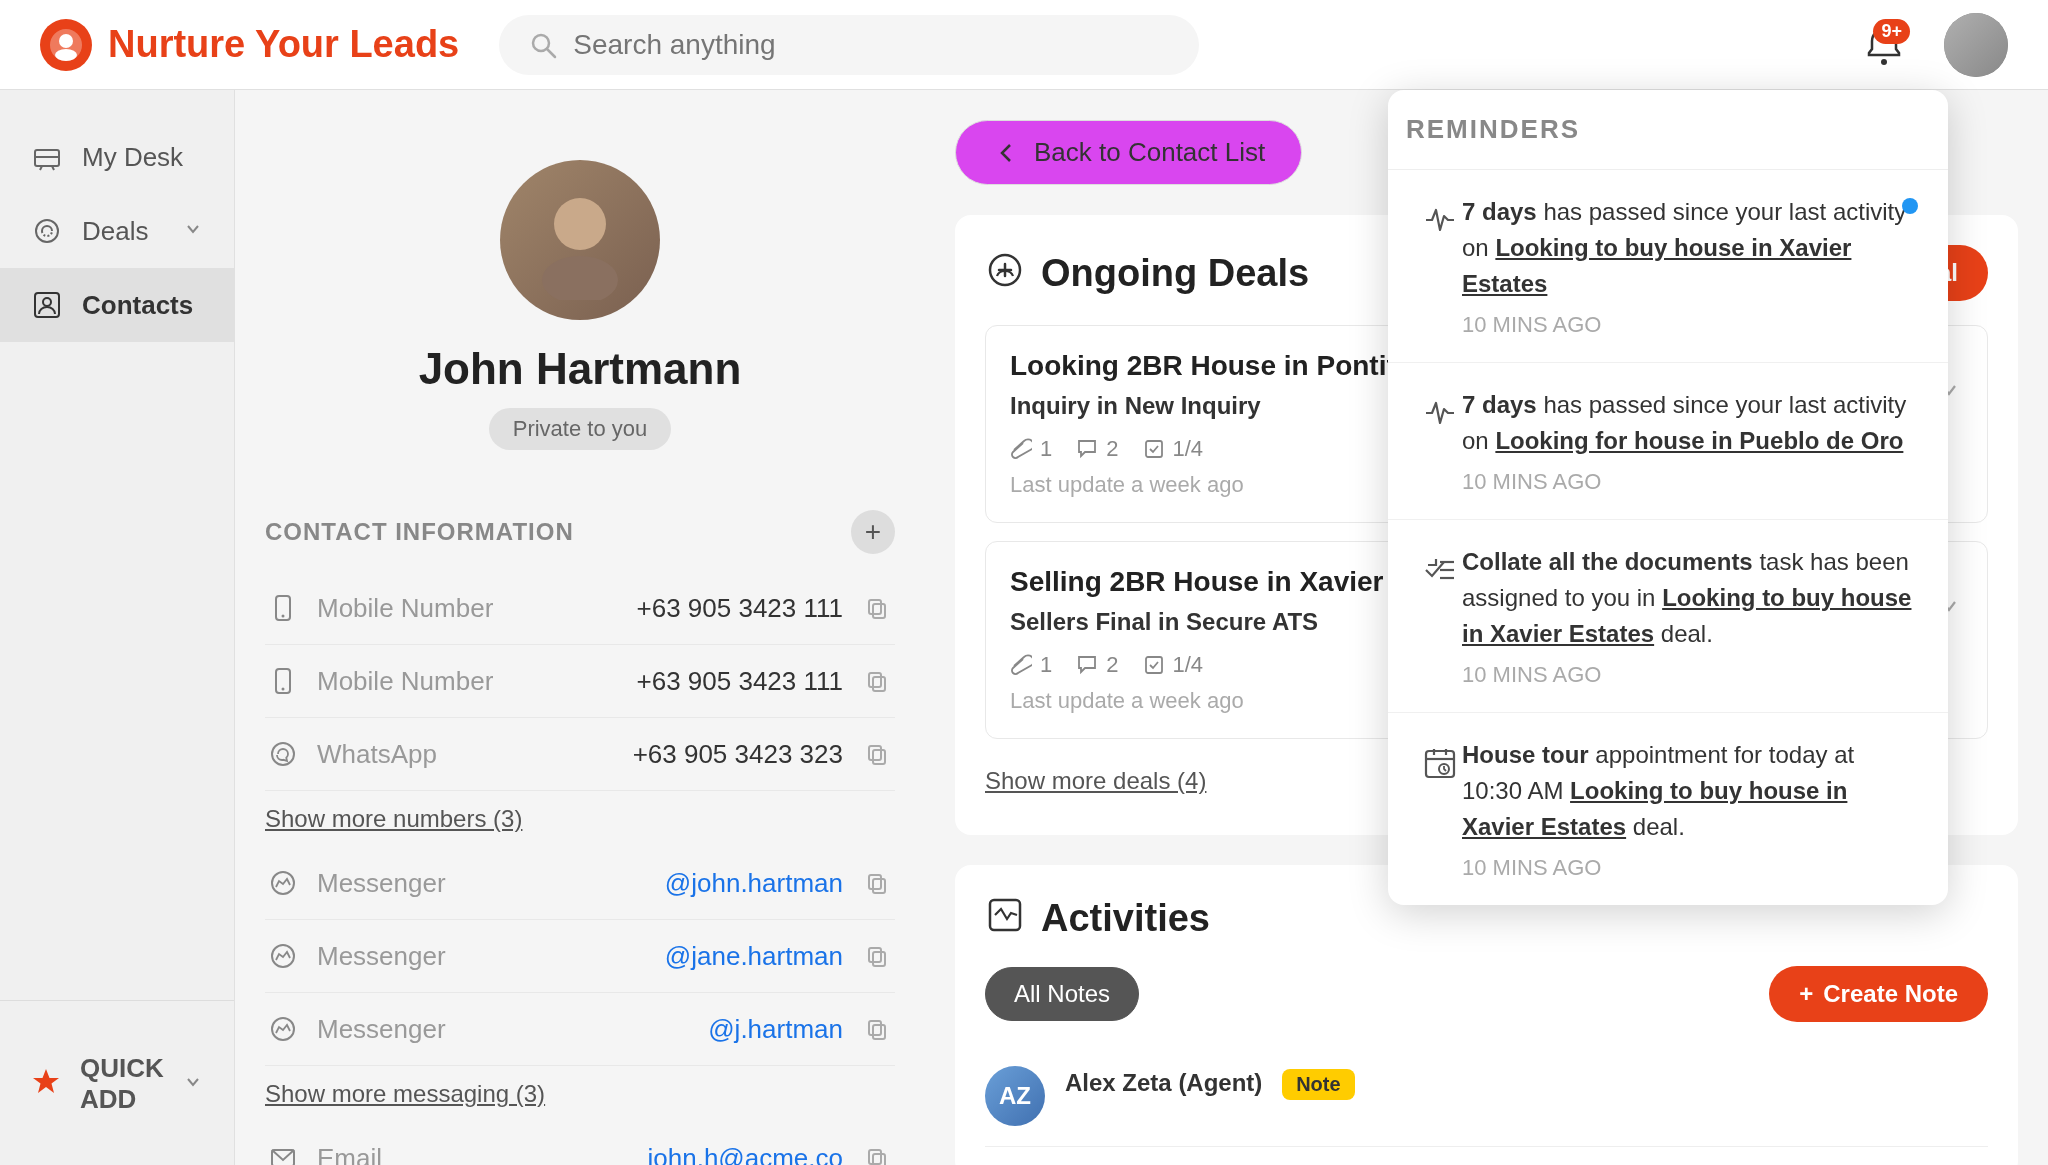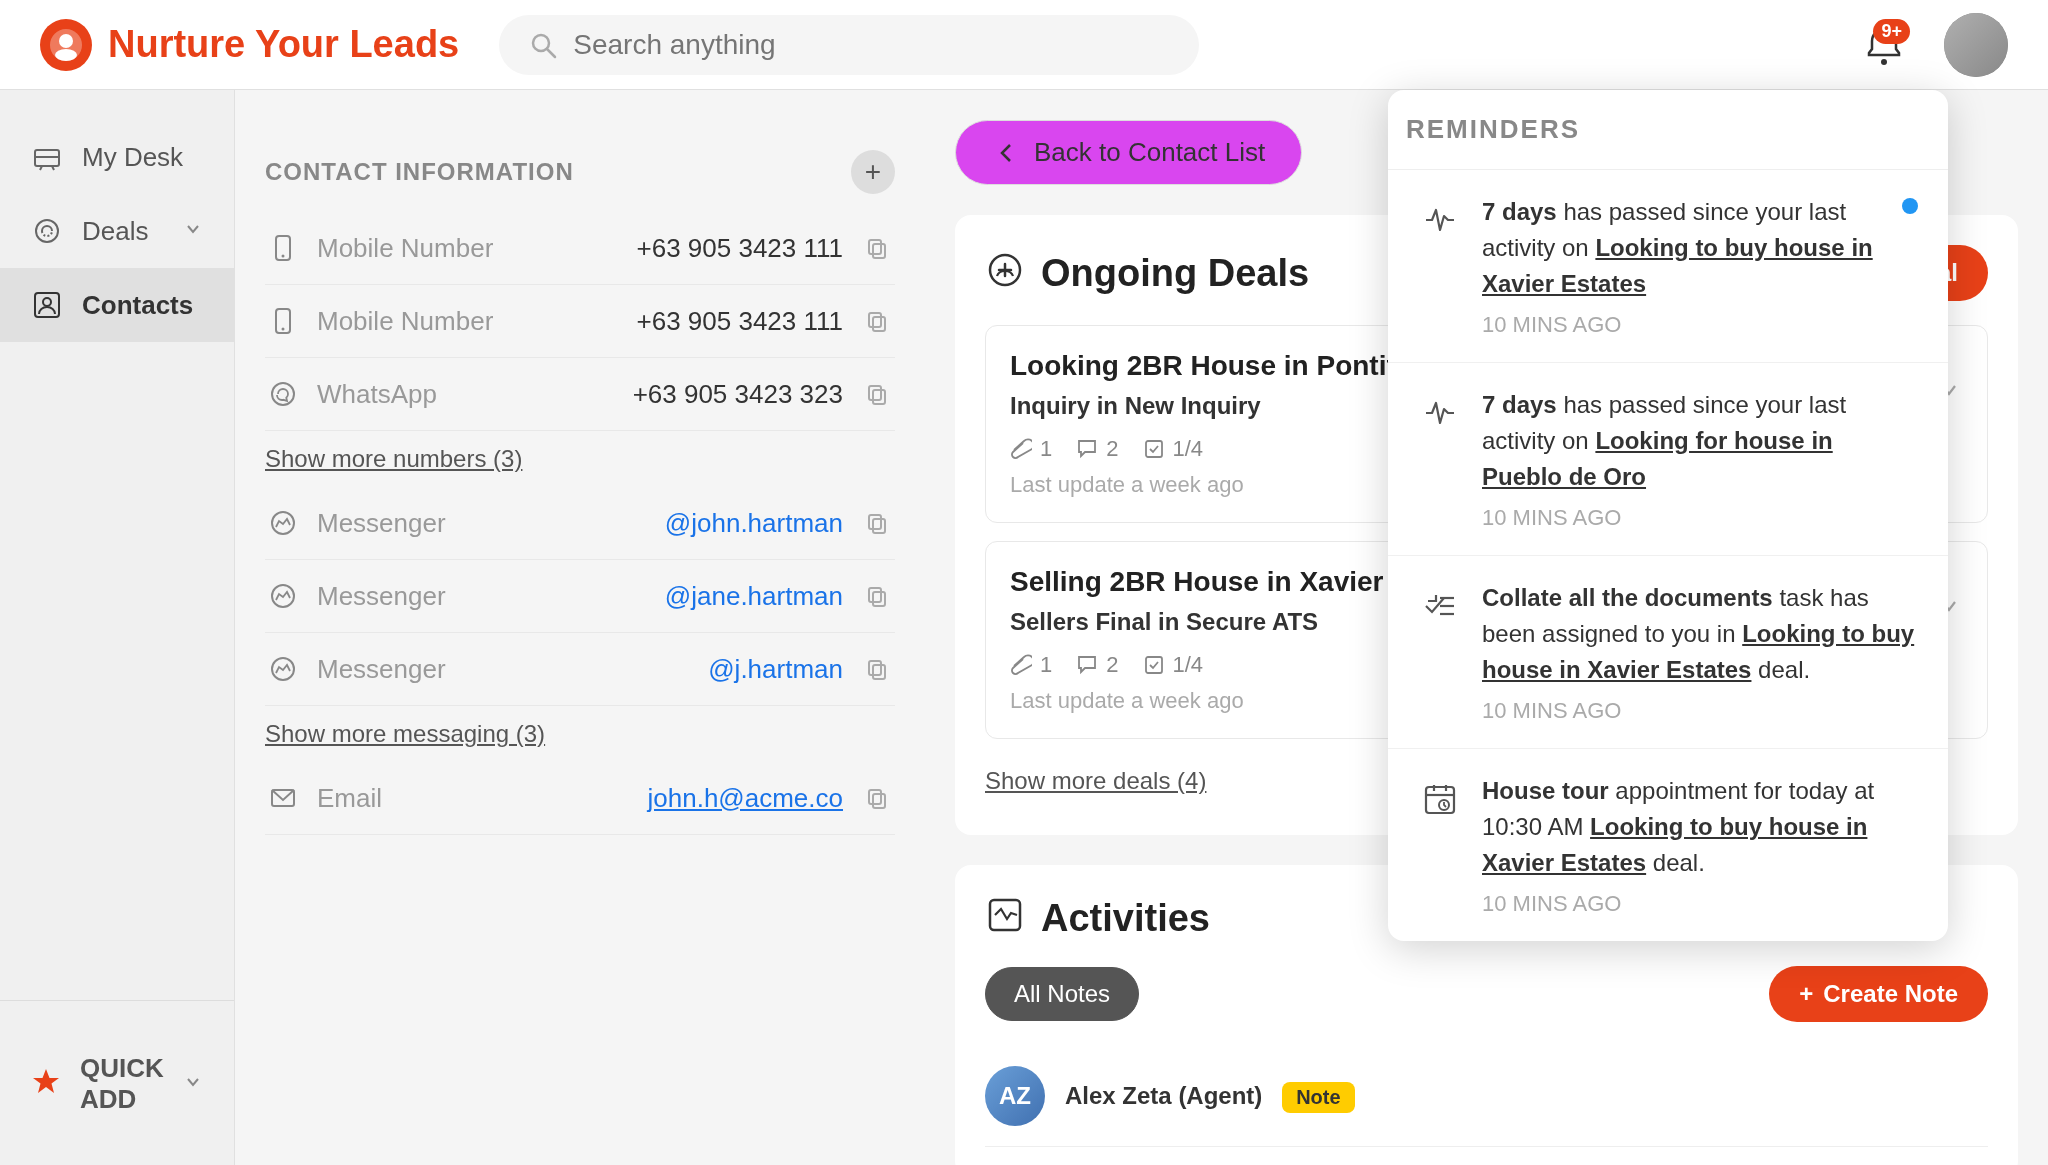--- a/index.html
+++ b/index.html
@@ -72,30 +72,30 @@
     .show-more-deals { color: #555; font-size: 24px; text-decoration: underline; cursor: pointer; padding: 10px 0; display: inline-block; }
 
     
     .activities-section { background: #fff; border-radius: 16px; padding: 30px; }
     .activities-header { display: flex; align-items: center; gap: 16px; margin-bottom: 24px; }
     .activities-title { font-size: 38px; font-weight: 700; color: #222; flex: 1; }
     .activities-tabs { display: flex; align-items: center; gap: 16px; margin-bottom: 24px; }
     .tab-btn { border: 1px solid #ddd; border-radius: 30px; padding: 12px 28px; font-size: 24px; cursor: pointer; background: #fff; color: #555; }
     .tab-btn.active { background: #555; color: #fff; border-color: #555; }
     .create-note-btn { margin-left: auto; background: #e84118; color: #fff; border: none; border-radius: 30px; padding: 14px 30px; font-size: 24px; cursor: pointer; font-weight: 600; display: flex; align-items: center; gap: 10px; }
-    .note-row { display: flex; gap: 20px; padding: 20px 0; border-bottom: 1px solid #eee; align-items: center; }
+    .note-row { display: flex; gap: 20px; padding: 20px 0; border-bottom: 1px solid #eee; }
     .note-avatar { width: 60px; height: 60px; border-radius: 50%; background: #ccc; flex-shrink: 0; overflow: hidden; display: flex; align-items: center; justify-content: center; font-size: 24px; color: #fff; font-weight: 600; }
     .note-content { flex: 1; }
     .note-author { font-size: 24px; font-weight: 600; color: #333; }
     .note-badge { background: #ffcc00; color: #333; border-radius: 8px; padding: 4px 14px; font-size: 20px; font-weight: 600; display: inline-block; margin-left: 12px; }
 
     
     .reminders-popup { position: absolute; top: 90px; right: 100px; width: 560px; background: #fff; border-radius: 16px; box-shadow: 0 8px 40px rgba(0,0,0,0.18); z-index: 1000; overflow: hidden; }
     .reminders-header { padding: 24px 18px; font-size: 26px; font-weight: 700; color: #888; letter-spacing: 2px; border-bottom: 1px solid #eee; }
-    .reminder-item { display: flex; gap: 20px; padding: 24px 30px; border-bottom: 1px solid #f0f0f0; position: relative; }
+    .reminder-item { display: flex; padding: 24px 30px; border-bottom: 1px solid #f0f0f0; position: relative; }
     .reminder-item:last-child { border-bottom: none; }
     .reminder-icon { width: 44px; height: 44px; flex-shrink: 0; display: flex; align-items: center; justify-content: center; color: #555; margin-top: 4px; }
     .reminder-body { flex: 1; }
     .reminder-text { font-size: 24px; color: #333; line-height: 1.5; margin-bottom: 10px; }
     .reminder-text strong { font-weight: 700; }
     .reminder-text a { color: #333; text-decoration: underline; font-weight: 600; }
     .reminder-time { font-size: 22px; color: #aaa; }
     .reminder-dot { position: absolute; top: 28px; right: 30px; width: 16px; height: 16px; border-radius: 50%; background: #2196F3; }
   </style>
 </head>
@@ -186,20 +186,33 @@
             <polyline points="6,8 11,14 16,8" stroke="#888" stroke-width="2" fill="none"></polyline>
           </svg>
         </span>
       </div>
     </div>
   </div>
 
   <div class="main">
 
     <div class="left-panel">
+      <div class="contact-header">
+        <div class="contact-avatar">
+          <div style="width:100%;height:100%;background:linear-gradient(135deg,#a0856a,#7a6050);display:flex;align-items:center;justify-content:center;font-size:70px;color:#fff;">
+
+            <svg width="120" height="120" viewBox="0 0 120 120" fill="none">
+              <circle cx="60" cy="44" r="26" fill="#c9a98a"></circle>
+              <ellipse cx="60" cy="100" rx="38" ry="24" fill="#8a7060"></ellipse>
+            </svg>
+          </div>
+        </div>
+        <div class="contact-name">John Hartmann</div>
+        <span class="private-badge">Private to you</span>
+      </div>
 
       <div class="section-header">
         <span class="section-title">CONTACT INFORMATION</span>
         <div class="add-btn">+</div>
       </div>
 
       
       <div class="contact-field">
         <div class="field-icon">
           <svg width="28" height="28" viewBox="0 0 28 28" fill="none">

